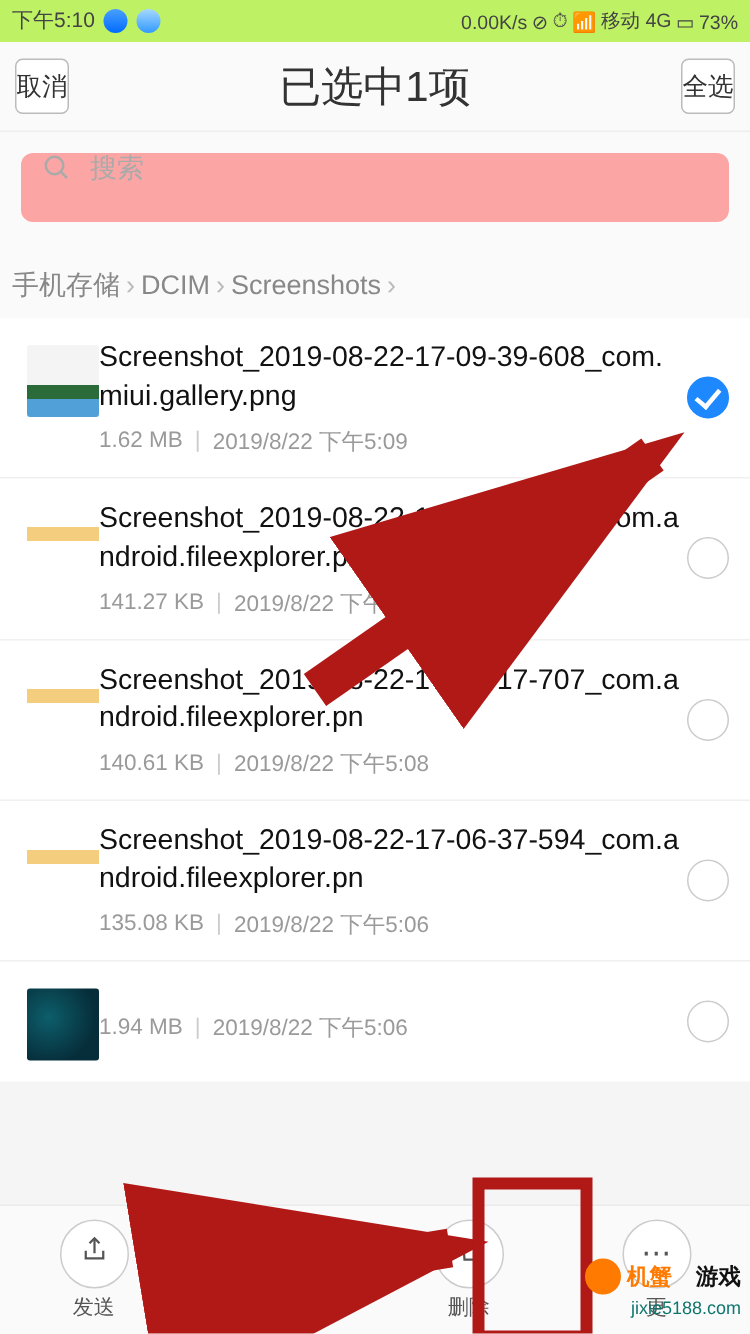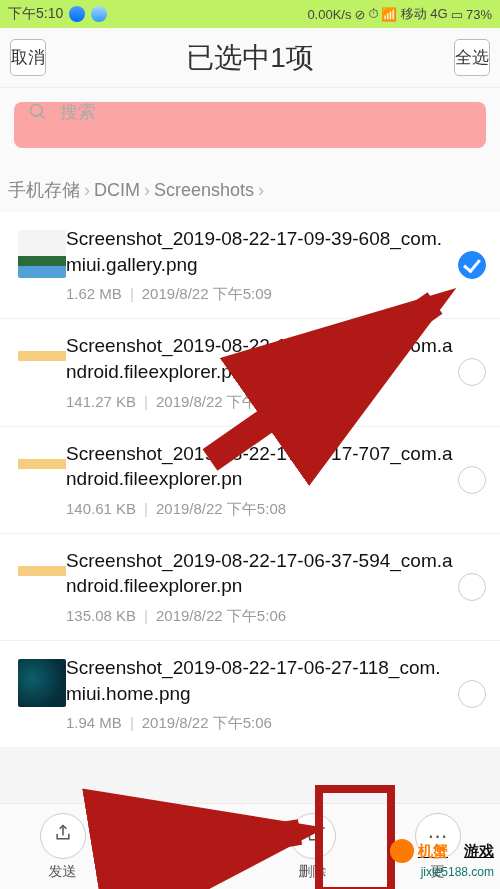--- a/index.html
+++ b/index.html
@@ -48,21 +48,21 @@
   .action { display: flex; flex-direction: column; align-items: center; gap: 4px; font-size: 14px; color:#555;}
   .circ { width: 46px; height: 46px; border-radius: 50%; border: 1px solid #ccc; background: #fff; display:flex; align-items:center; justify-content:center;}
   .ico { font-size: 20px; color:#555;}
 
   
   .arrow1 { position:absolute; pointer-events:none; }
   .arrow1 svg { overflow:visible;}
   .red-rect { position:absolute; border:8px solid #b01916; pointer-events:none;}
 
   
-  .watermark { position:absolute; right:6px; bottom:26px; display:flex; align-items:center; gap:4px; font-size:15px; font-weight:bold;text-decoration:underline;}
+  .watermark { position:absolute; right:6px; bottom:26px; display:flex; align-items:center; gap:4px; font-size:15px; font-weight:bold;}
   .watermark .wm-icon{ width:24px;height:24px;background:#ff7a00;border-radius:50%;}
   .watermark .orange{ color:#ff7a00;}
   .watermark .black{ color:#111;margin-left:12px;}
   .watermark-sub{ position:absolute; right:6px; bottom:10px; font-size:12px; color:#0f766e;}
 </style>
 </head>
 <body>
 
 <div class="status-bar">
   <div class="status-left">
@@ -158,21 +158,20 @@
         <span class="meta-sep">|</span>
         <span>2019/8/22 下午5:06</span>
       </div>
     </div>
     <div class="check"></div>
   </div>
 
   <div class="file-row" style="border-bottom:none;">
     <div class="thumb img5"></div>
     <div class="file-main">
-      <div class="file-name">Screenshot_2019-08-22-17-06-27-118_com.miui.home.png</div>
       <div class="file-meta">
         <span>1.94 MB</span>
         <span class="meta-sep">|</span>
         <span>2019/8/22 下午5:06</span>
       </div>
     </div>
     <div class="check"></div>
   </div>
 
 </div>

